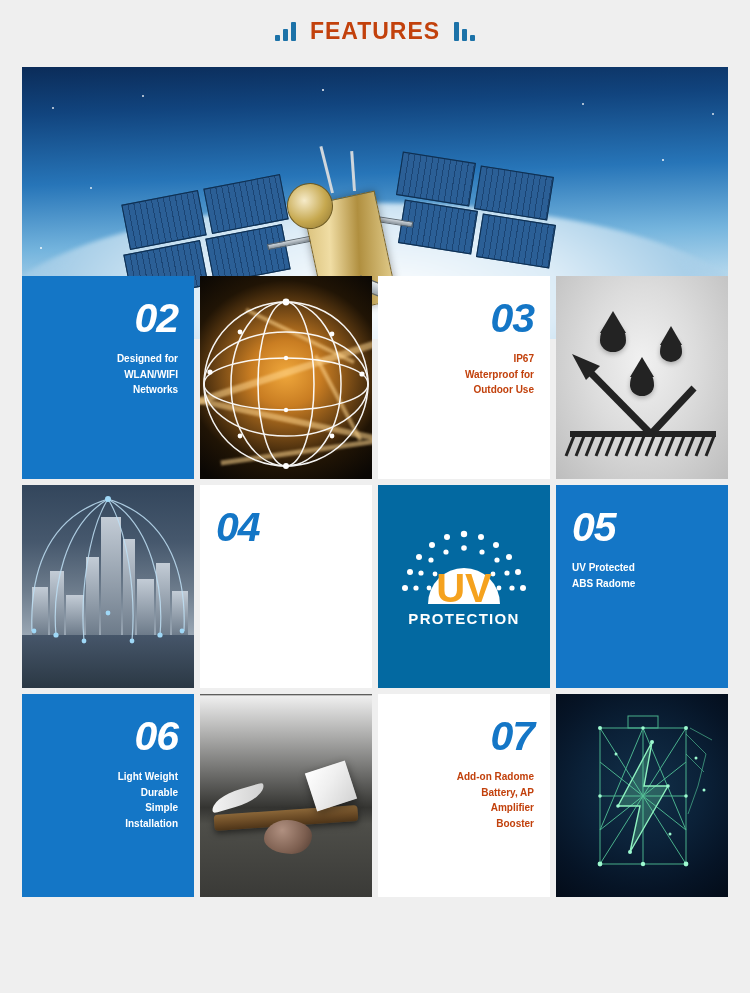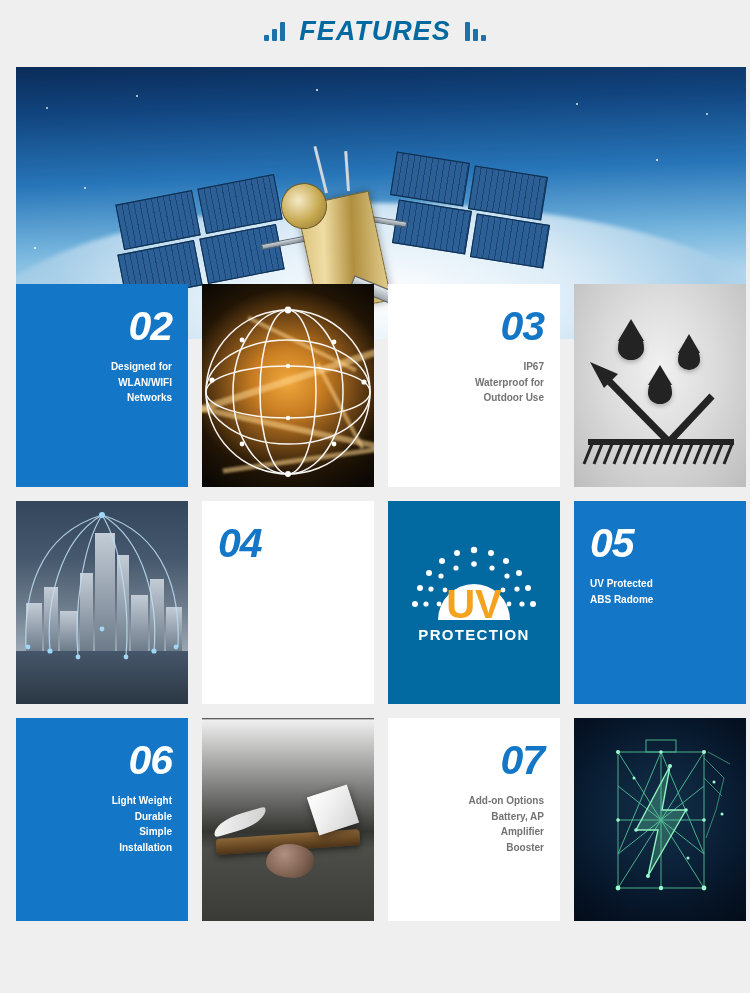--- a/index.html
+++ b/index.html
@@ -19,52 +19,51 @@
   }
   .bars { display: flex; align-items: flex-end; gap: 3px; height: 20px; }
   .bars i { display:block; width: 5px; background:#1c72a8; border-radius:1px; }
   .bars.asc  i:nth-child(1){ height: 6px; }
   .bars.asc  i:nth-child(2){ height: 12px; }
   .bars.asc  i:nth-child(3){ height: 19px; }
   .bars.desc i:nth-child(1){ height: 19px; }
   .bars.desc i:nth-child(2){ height: 12px; }
   .bars.desc i:nth-child(3){ height: 6px; }
   .title {
-    font-size: 27px; font-weight: bold; letter-spacing: 1px;
-    color: #0369a1;
-    font-style: italic;
+    font-size: 23px; font-weight: bold; letter-spacing: 1px;
+    color: #c2410c;
   }
 
   
   .grid {
-    position: absolute; left: 16px; top: 67px;
+    position: absolute; left: 22px; top: 67px;
     width: 558px;
     display: grid;
     grid-template-columns: repeat(4, 172px);
     grid-auto-rows: 203px;
-    gap: 14px;
+    gap: 6px;
   }
   .cell { position: relative; overflow: hidden; }
 
   
   .hero { grid-column: 1 / span 4; height: 272px; }
 
   .blue  { background: #1476c6; }
   .white { background: #ffffff; }
   .orange{ background: #0369a1; }
 
   .pad { position:absolute; inset:0; padding: 22px 16px; display:flex; flex-direction:column; }
   .num {
     font-style: italic; font-weight: bold; font-size: 41px;
     line-height: 1; letter-spacing: -1px; margin-bottom: 12px;
   }
   .lines { font-size: 10px; line-height: 1.55; font-weight: 700; }
   .t-white .num, .t-white .lines { color: #ffffff; }
   .t-blue  .num { color: #1476c6; text-align: right; }
-  .t-blue  .lines { color: #737373; }
+  .t-blue  .lines { color: #c2410c; }
   .a-right { text-align: right; align-items: flex-end; }
   .a-left  { text-align: left;  align-items: flex-start; }
 
   
   .hero-bg {
     position:absolute; inset:0;
     background:
       radial-gradient(ellipse 120% 70% at 50% 118%, #e9f2fa 0%, #cfe3f2 32%, rgba(207,227,242,0) 62%),
       linear-gradient(178deg, #0b2c59 0%, #11447e 16%, #2775b8 40%, #74b4dd 62%, #bcdcef 80%, #e6f1f8 100%);
   }
@@ -434,21 +433,21 @@
         <span class="rock" style="left:64px;top:126px;width:48px;height:34px;"></span>
         <span class="feather" style="left:10px;top:96px;width:56px;height:16px;"></span>
         <span class="apbox" style="left:110px;top:72px;width:42px;height:40px;"></span>
       </div>
     </div>
 
     <div class="cell white">
       <div class="pad a-right t-blue">
         <div class="num">07</div>
         <div class="lines">
-          <div>Add-on Options</div>
+          <div>Add-on Radome</div>
           <div>Battery, AP</div>
           <div>Amplifier</div>
           <div>Booster</div>
         </div>
       </div>
     </div>
 
     <div class="cell">
       <div class="photo battery-bg">
         <svg class="wire-wrap" viewBox="0 0 172 203">

